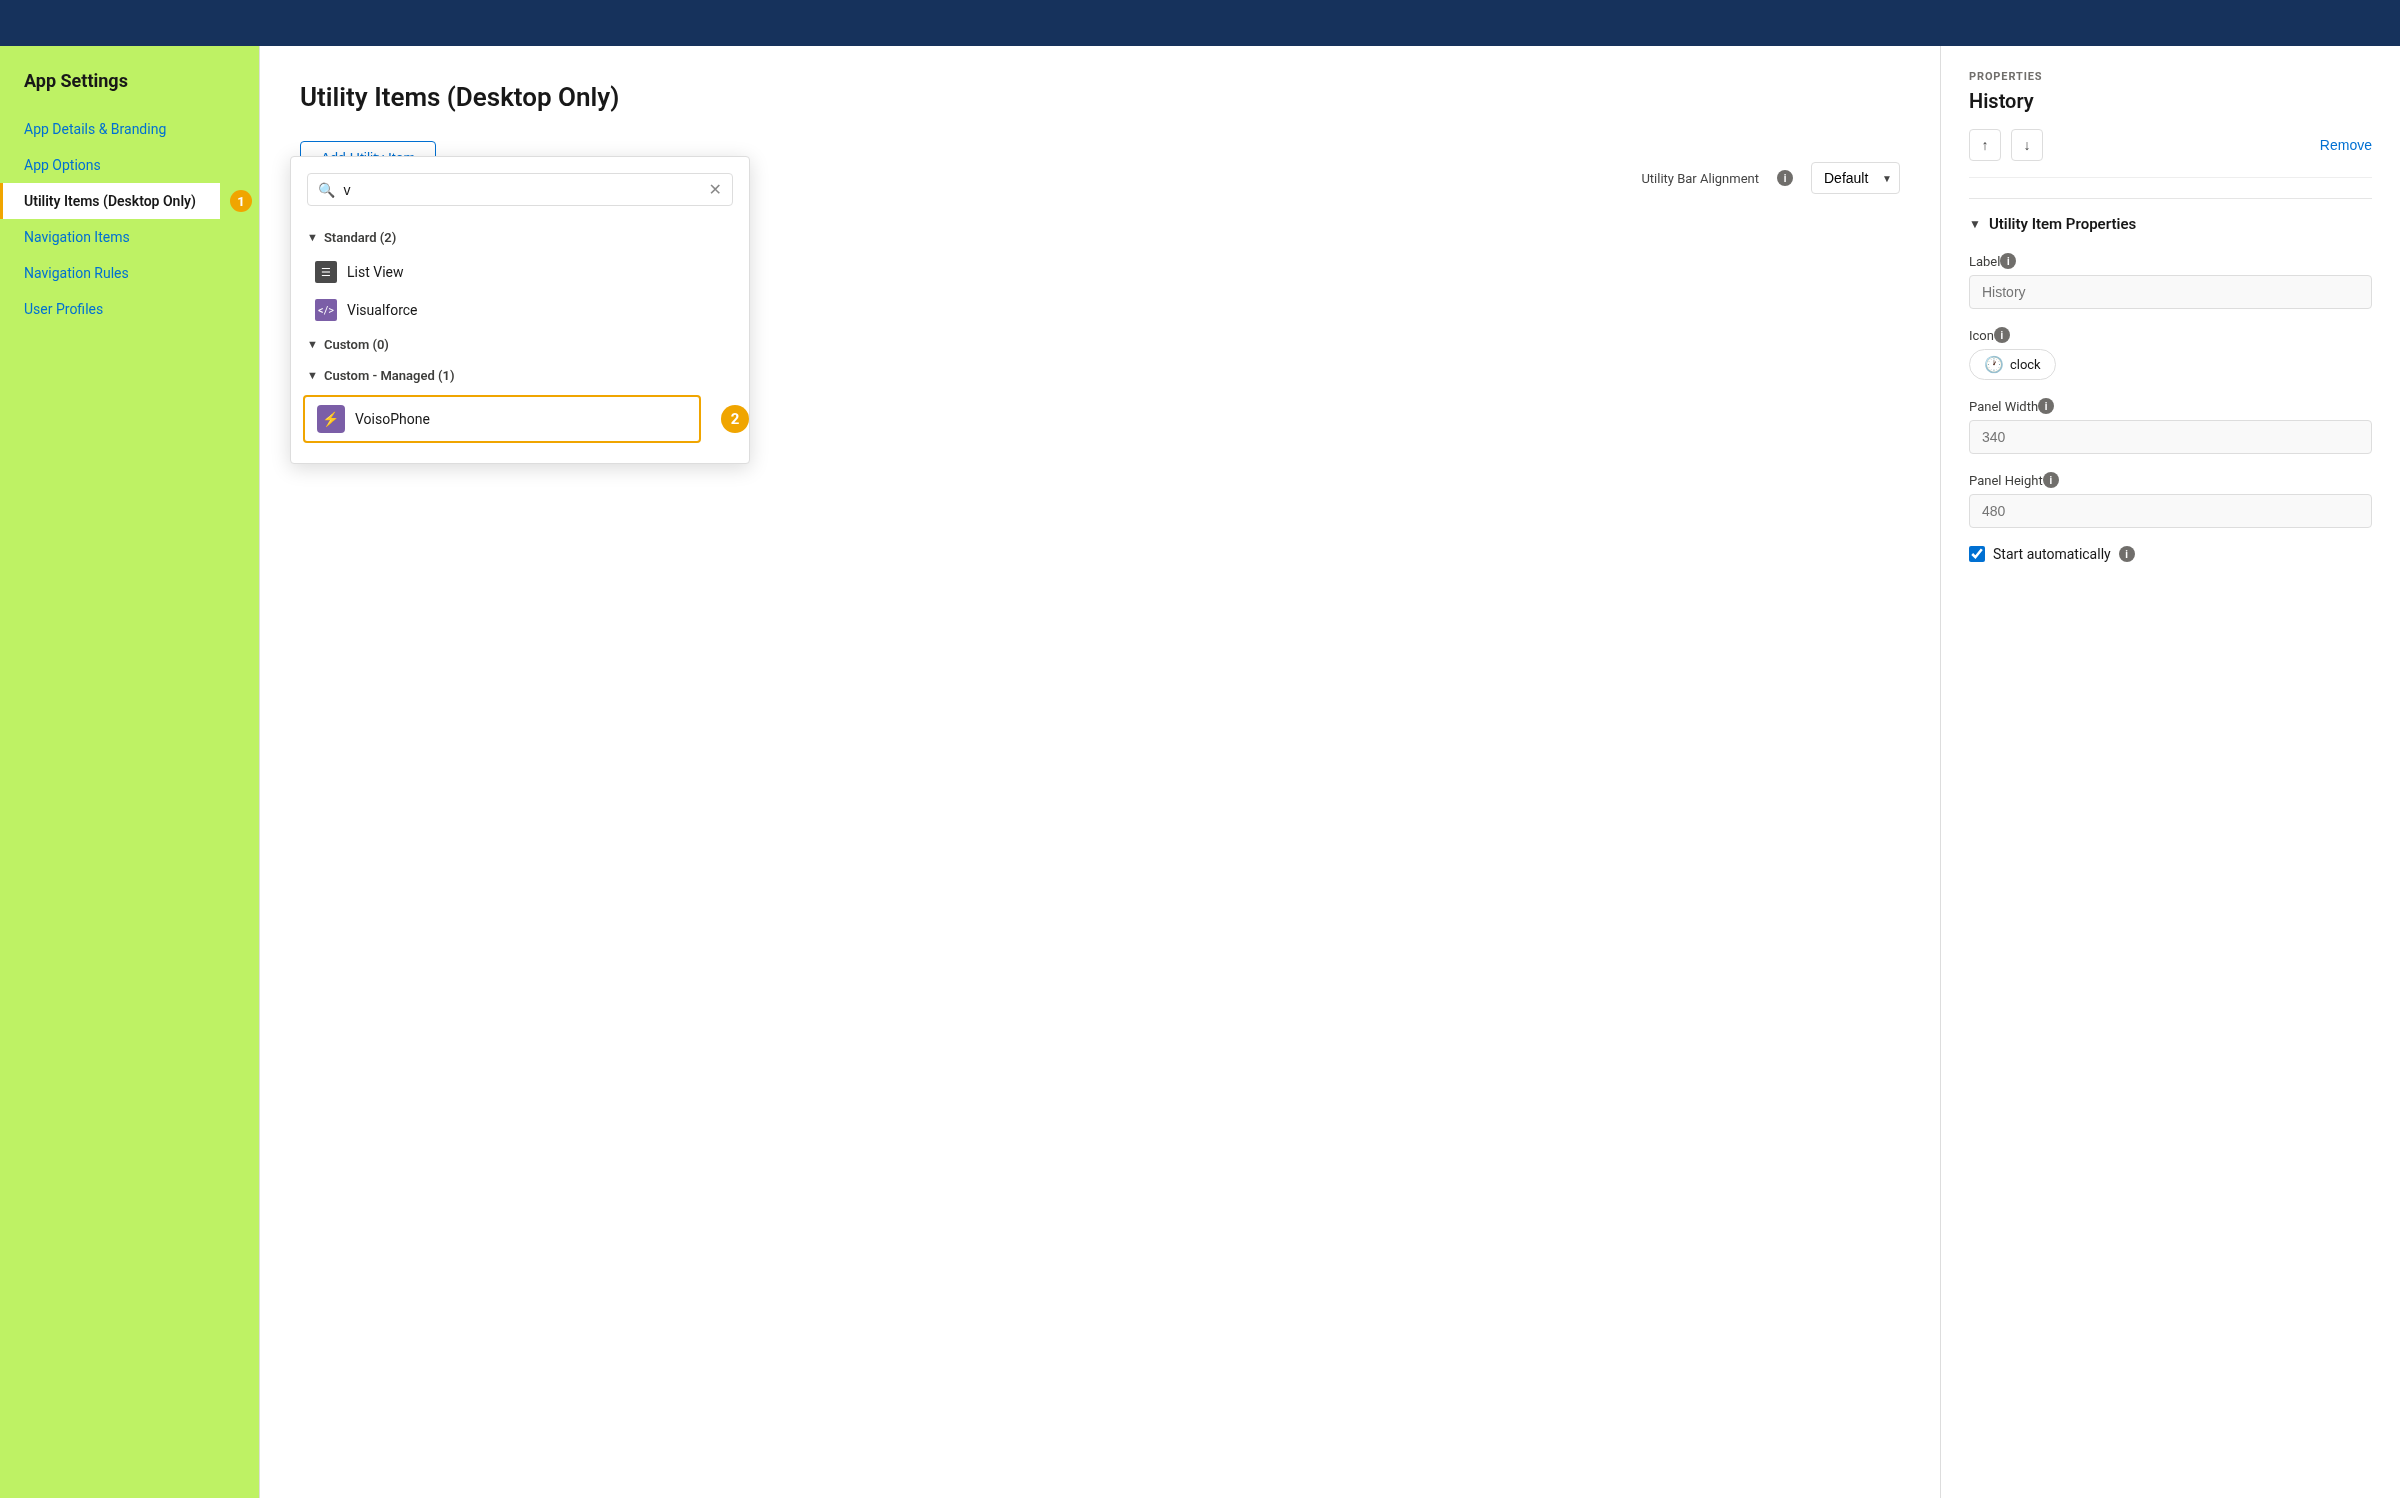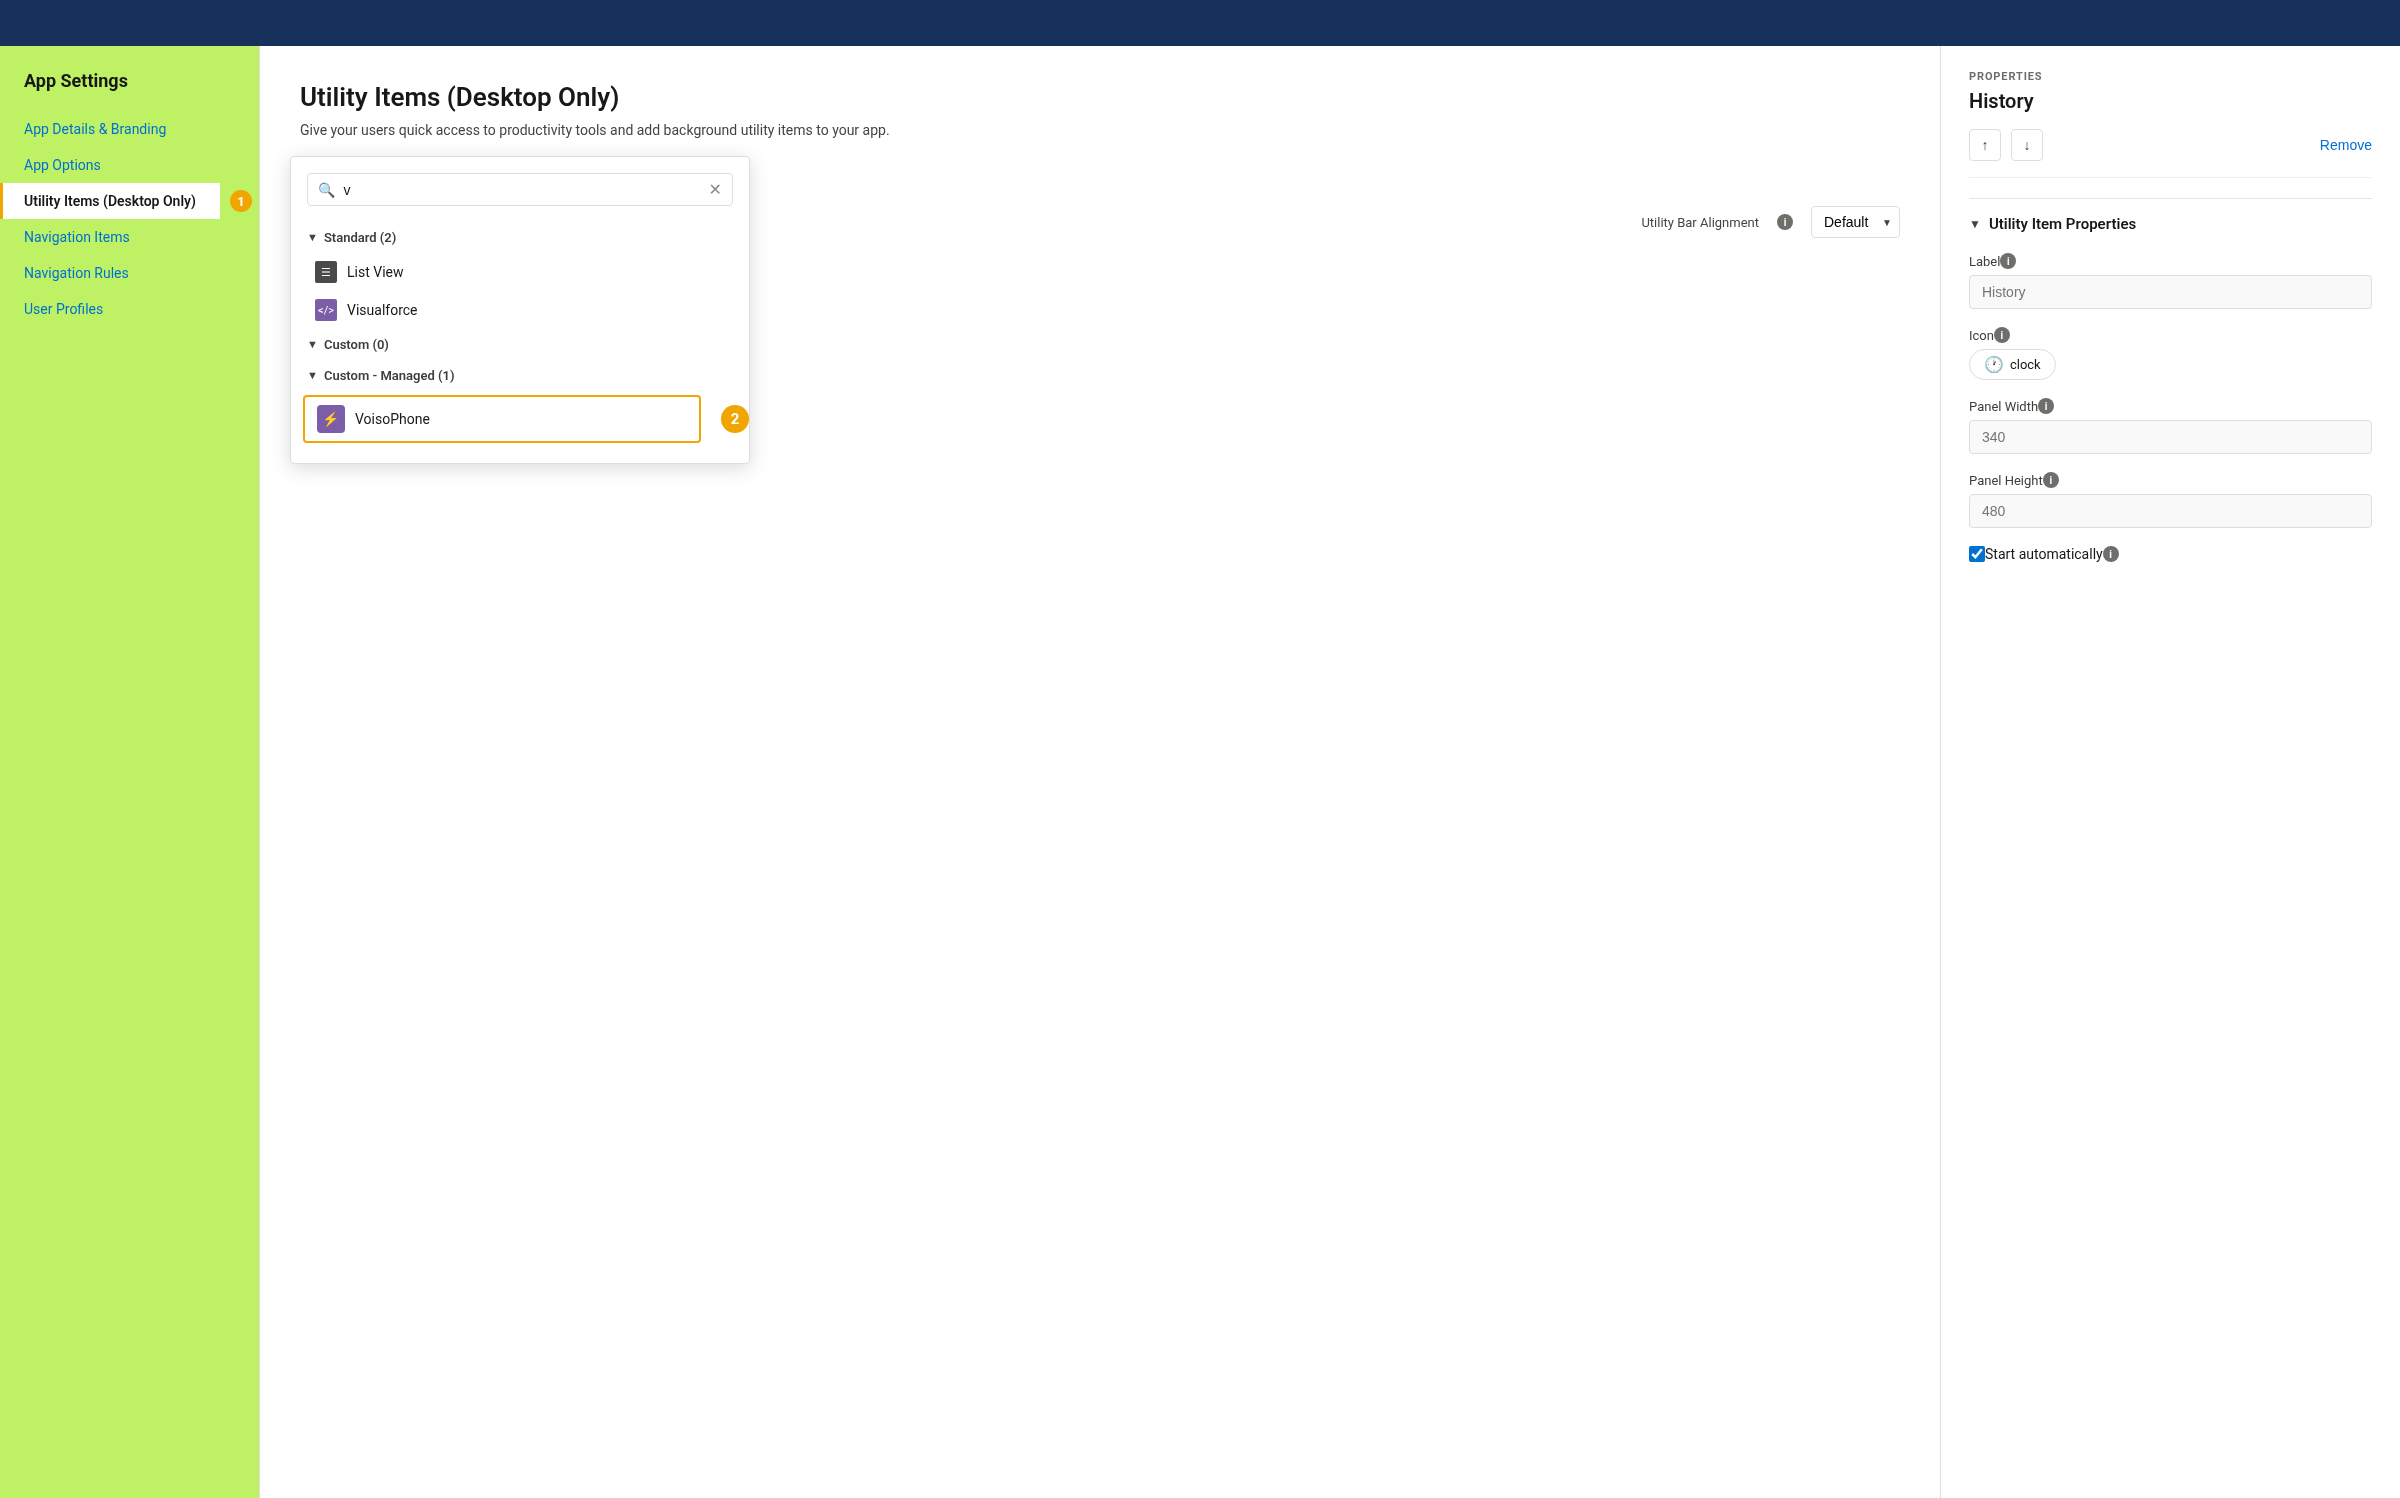--- a/index.html
+++ b/index.html
@@ -402,20 +402,21 @@
     }
 
     .clock-icon {
       font-size: 16px;
       color: #706e6b;
     }
 
     .checkbox-row {
       display: flex;
       align-items: center;
+      gap: 8px;
       font-size: 14px;
       color: #181818;
     }
 
     .checkbox-row input[type="checkbox"] {
       width: 16px;
       height: 16px;
       accent-color: #0070d2;
     }
 
@@ -443,21 +444,20 @@
       <div class="badge">1</div>
     </div>
 
     <a class="sidebar-item">Navigation Items</a>
     <a class="sidebar-item">Navigation Rules</a>
     <a class="sidebar-item">User Profiles</a>
   </div>
 
   <div class="content">
     <h1 class="page-title">Utility Items (Desktop Only)</h1>
-    <p class="page-desc">Give your users quick access to productivity tools and add background utility items to your app.</p>
 
     <div class="toolbar">
       <button class="btn-add-utility">Add Utility Item</button>
       <div class="utility-bar-alignment">
         <span>Utility Bar Alignment</span>
         <span class="info-icon">i</span>
         <div class="select-wrapper">
           <select class="select-default">
             <option>Default</option>
           </select>

